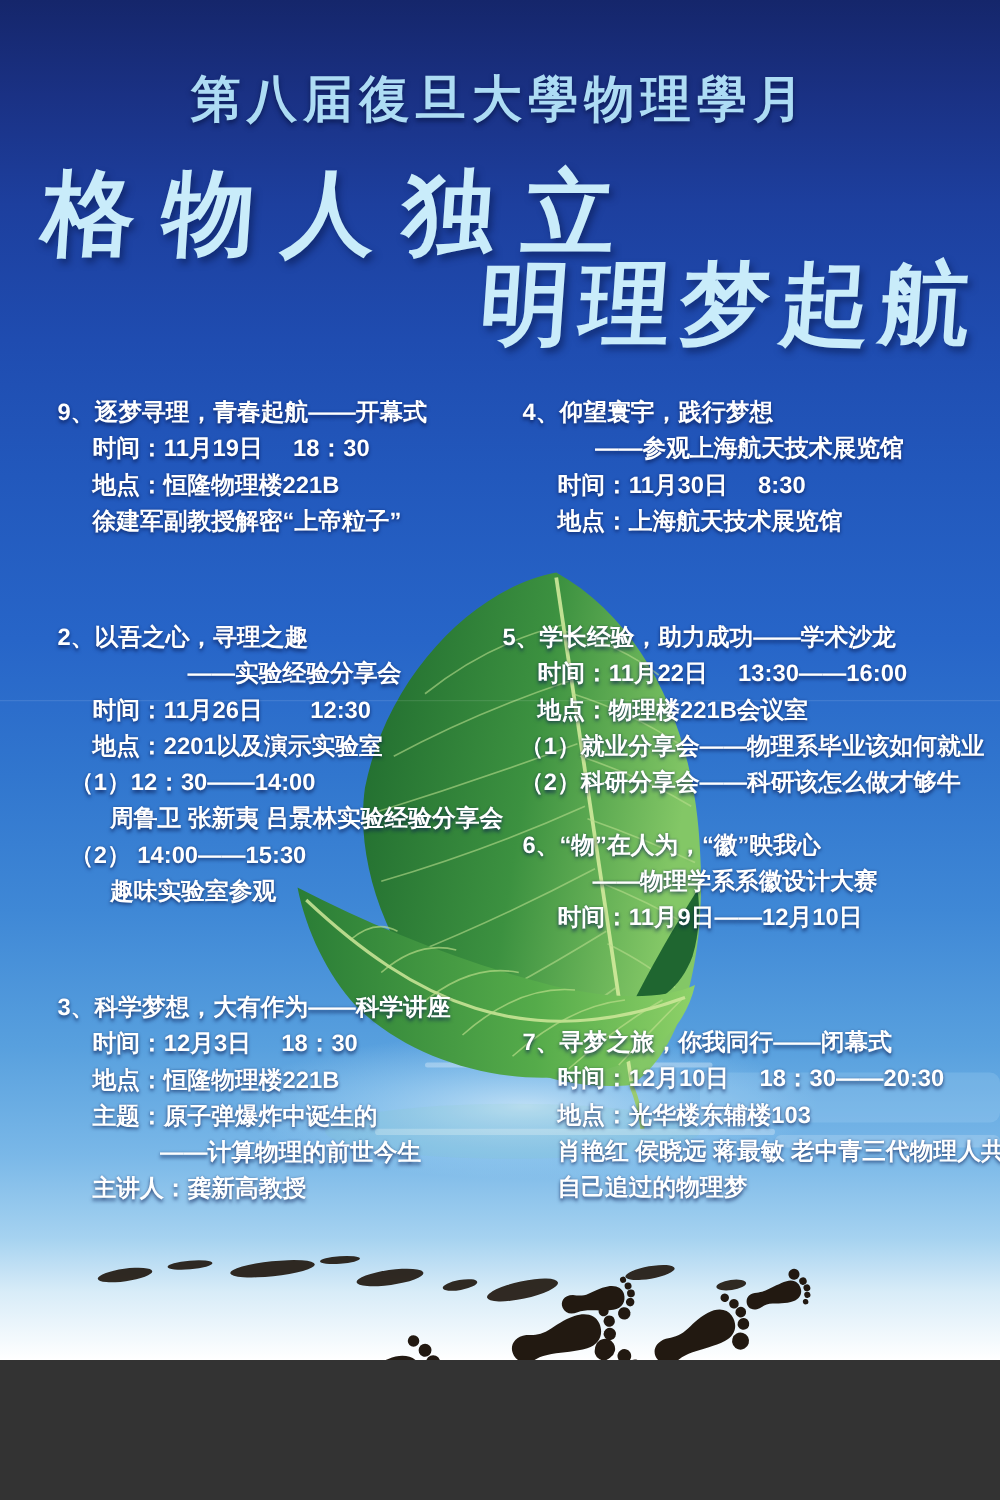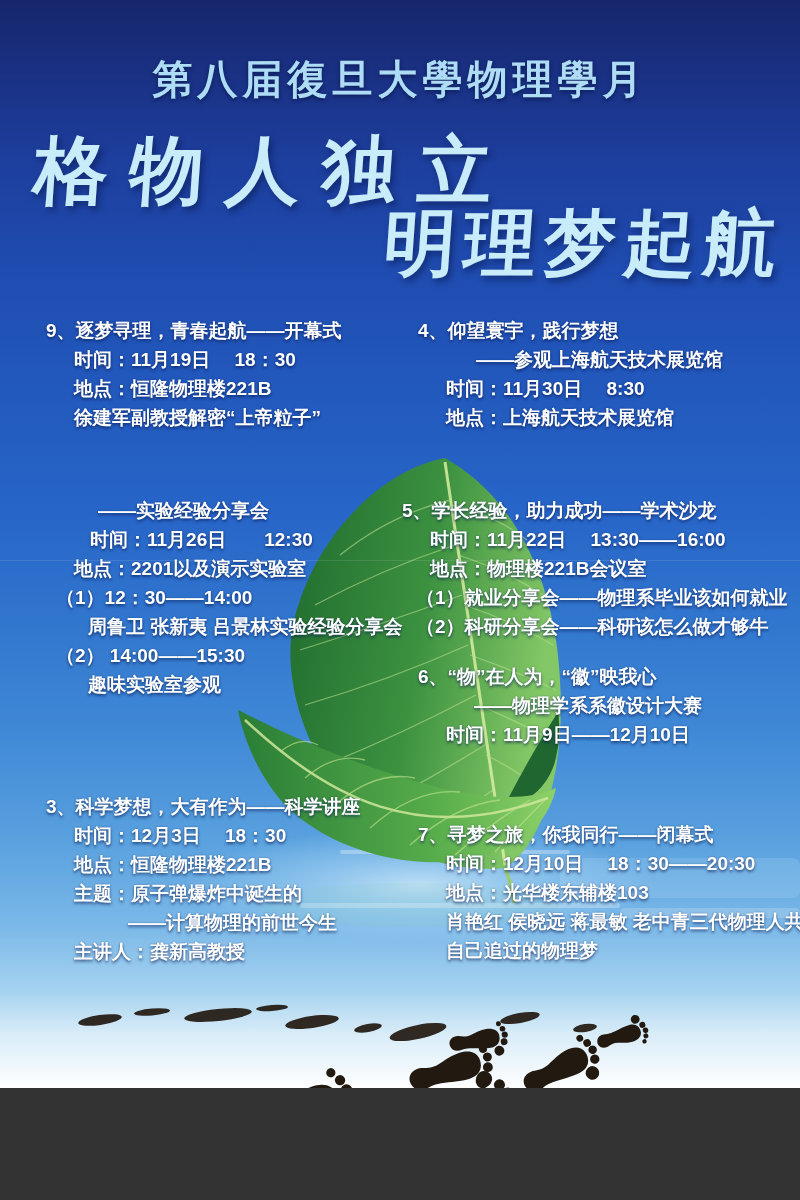--- a/index.html
+++ b/index.html
@@ -163,22 +163,23 @@
   </div>
 
   <div class="evt" style="left:418px;top:316px">
     <div>4、仰望寰宇，践行梦想</div>
     <div style="margin-left:58px">——参观上海航天技术展览馆</div>
     <div style="margin-left:28px">时间：11月30日　 8:30</div>
     <div style="margin-left:28px">地点：上海航天技术展览馆</div>
   </div>
 
   <div class="evt" style="left:46px;top:496px">
-    <div style="margin-left:52px">——实验经验分享会</div>
-    <div style="margin-left:44px">时间：11月26日　　12:30</div>
+    <div>2、以吾之心，寻理之趣</div>
+    <div style="margin-left:104px">——实验经验分享会</div>
+    <div style="margin-left:28px">时间：11月26日　　12:30</div>
     <div style="margin-left:28px">地点：2201以及演示实验室</div>
     <div style="margin-left:10px">（1）12：30——14:00</div>
     <div style="margin-left:42px">周鲁卫 张新夷 吕景林实验经验分享会</div>
     <div style="margin-left:10px">（2） 14:00——15:30</div>
     <div style="margin-left:42px">趣味实验室参观</div>
   </div>
 
   <div class="evt" style="left:402px;top:496px">
     <div>5、学长经验，助力成功——学术沙龙</div>
     <div style="margin-left:28px">时间：11月22日　 13:30——16:00</div>

